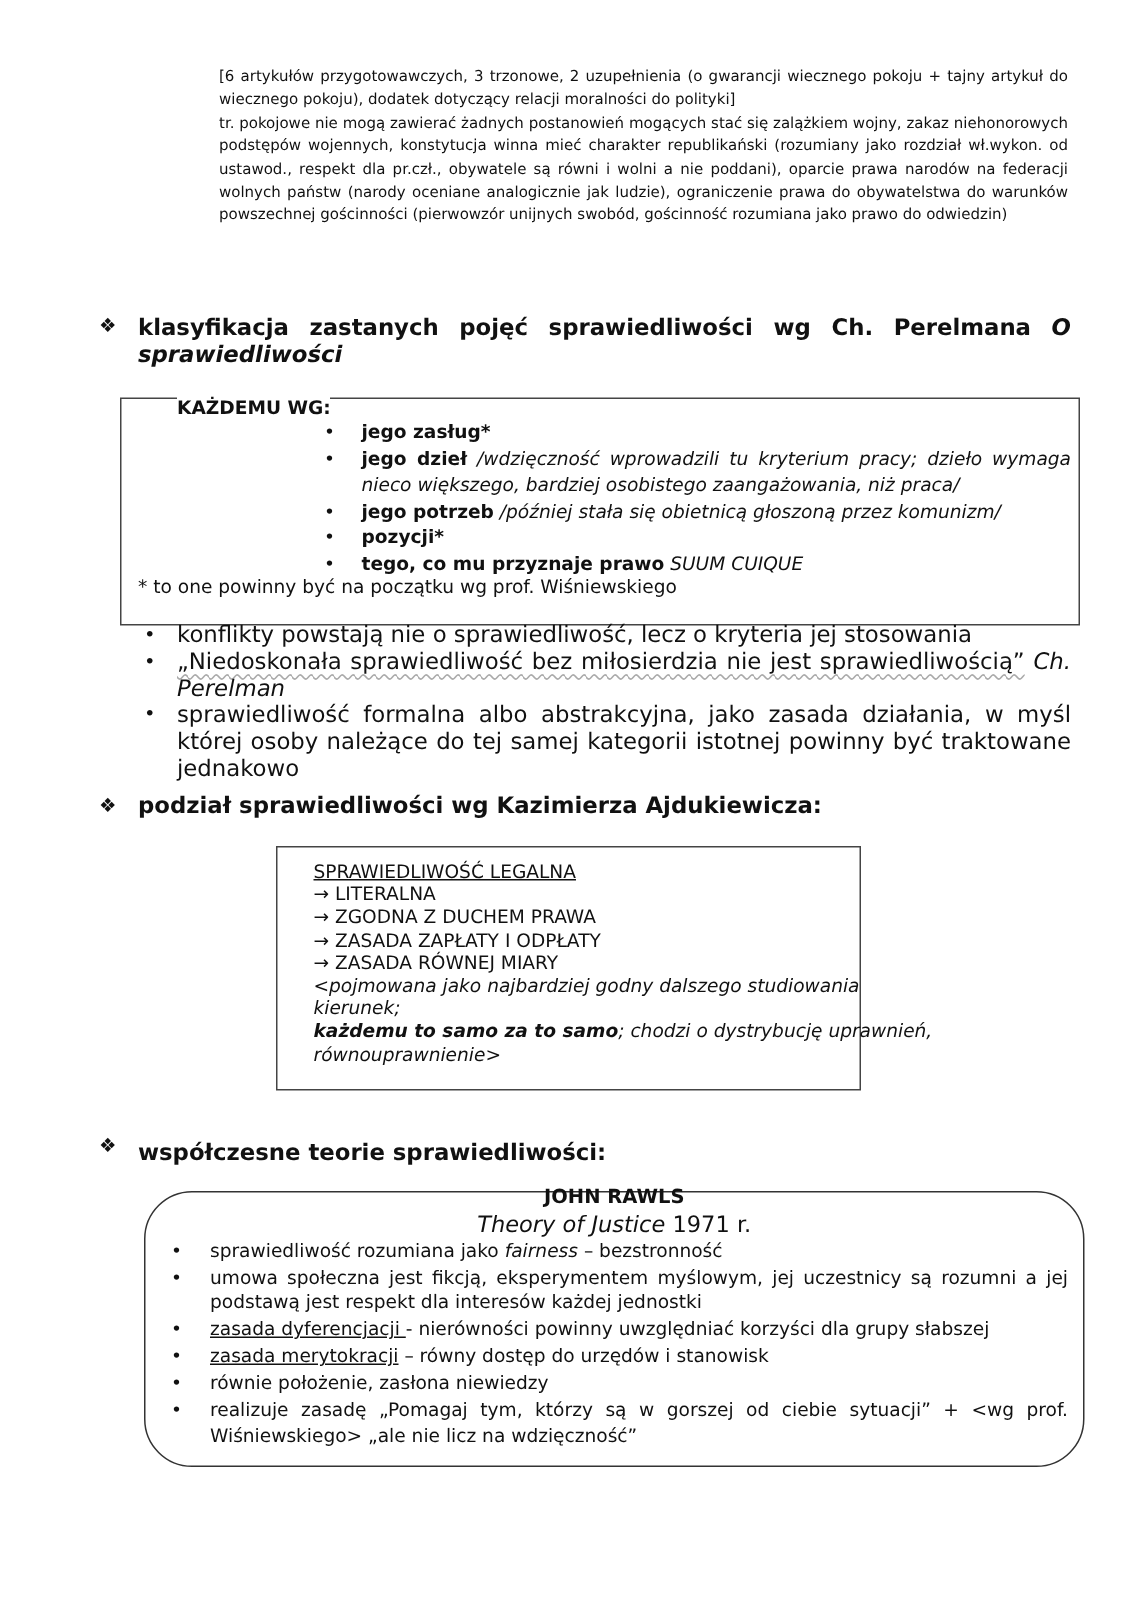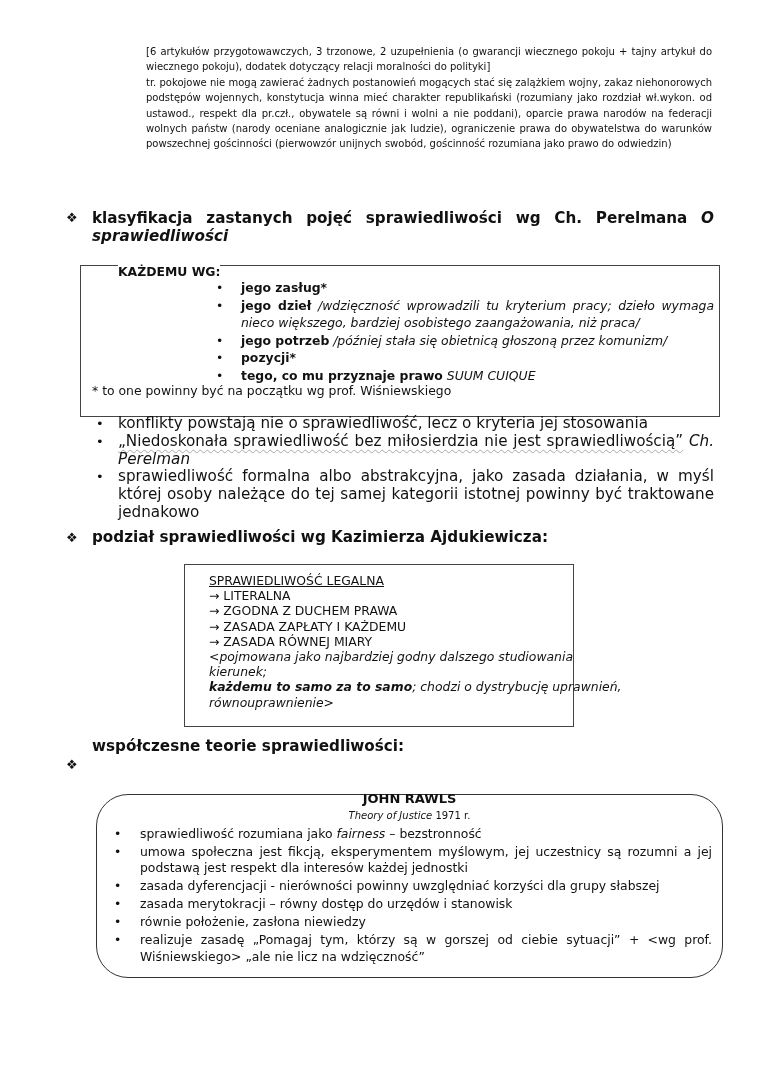--- a/index.html
+++ b/index.html
@@ -22,28 +22,28 @@
   .mid-list { position:absolute; left:96px; top:415px; width:618px; margin:0; padding:0; list-style:none; }
   .mid-list li { position:relative; padding-left:22px; font-size:15.2px; line-height:17.8px; text-align:justify; text-align-last:left; }
   .mid-list li .bul { position:absolute; left:0; top:0; font-size:13px; }
   .wavy { text-decoration: underline wavy #aaa; text-decoration-thickness:1px; text-underline-offset:3px; }
   #ajd-diamond { left:66px; top:530px; }
   #ajd-head { left:92px; top:528px; }
   #ajd-box { left:184px; top:564px; width:390px; height:163px; border:1px solid #444; box-sizing:border-box; }
   #ajd-text { left:209px; top:573px; width:420px; font-size:12.4px; line-height:15.2px; }
   #ajd-text .u { text-decoration:underline; }
   #wsp-diamond { left:66px; top:757px; }
-  #wsp-head { left:92px; top:737px; }
+  #wsp-head { left:92px; top:759px; }
   #rawls-box { left:96px; top:794px; width:627px; height:184px; border:1.3px solid #333; border-radius:32px; box-sizing:border-box; }
   #rawls-title { left:96px; top:790px; width:627px; text-align:center; font-weight:bold; font-size:13px; line-height:18px; }
-  #rawls-sub { left:96px; top:807px; width:627px; text-align:center; font-size:10px; line-height:18px; }
+  #rawls-sub { left:96px; top:807px; width:627px; text-align:center; font-size:15px; line-height:18px; }
   .rawls-list { position:absolute; left:114px; top:826px; width:598px; margin:0; padding:0; list-style:none; }
   .rawls-list li { position:relative; padding-left:26px; font-size:12.4px; line-height:16.4px; text-align:justify; text-align-last:left; margin-bottom:1.6px; }
   .rawls-list li .bul { position:absolute; left:0; top:0; }
-  .u { }
+  .u { text-decoration:underline; }
   i { font-style:italic; }
   b { font-weight:bold; }
 </style>
 </head>
 <body>
 
 <div id="intro" class="abs p13">
   <div>[6 artykułów przygotowawczych, 3 trzonowe, 2 uzupełnienia (o gwarancji wiecznego pokoju + tajny artykuł do wiecznego pokoju), dodatek dotyczący relacji moralności do polityki]</div>
   <div>tr. pokojowe nie mogą zawierać żadnych postanowień mogących stać się zalążkiem wojny, zakaz niehonorowych podstępów wojennych, konstytucja winna mieć charakter republikański (rozumiany jako rozdział wł.wykon. od ustawod., respekt dla pr.czł., obywatele są równi i wolni a nie poddani), oparcie prawa narodów na federacji wolnych państw (narody oceniane analogicznie jak ludzie), ograniczenie prawa do obywatelstwa do warunków powszechnej gościnności (pierwowzór unijnych swobód, gościnność rozumiana jako prawo do odwiedzin)</div>
 </div>
@@ -68,21 +68,21 @@
   <li><span class="bul">•</span><span>sprawiedliwość formalna albo abstrakcyjna, jako zasada działania, w myśl której osoby należące do tej samej kategorii istotnej powinny być traktowane jednakowo</span></li>
 </ul>
 
 <span id="ajd-diamond" class="diamond">❖</span>
 <div id="ajd-head" class="abs h-bold">podział sprawiedliwości wg Kazimierza Ajdukiewicza:</div>
 <div id="ajd-box" class="abs"></div>
 <div id="ajd-text" class="abs">
   <div class="u">SPRAWIEDLIWOŚĆ LEGALNA</div>
   <div>→ LITERALNA</div>
   <div>→ ZGODNA Z DUCHEM PRAWA</div>
-  <div>→ ZASADA ZAPŁATY I KAŻDEMU</div>
+  <div>→ ZASADA ZAPŁATY I ODPŁATY</div>
   <div>→ ZASADA RÓWNEJ MIARY</div>
   <div style="width:400px;"><i>&lt;pojmowana jako najbardziej godny dalszego studiowania kierunek;</i></div>
   <div style="width:440px;"><i><b>każdemu to samo za to samo</b><span>; chodzi o dystrybucję uprawnień, równouprawnienie&gt;</span></i></div>
 </div>
 
 <span id="wsp-diamond" class="diamond">❖</span>
 <div id="wsp-head" class="abs h-bold">współczesne teorie sprawiedliwości:</div>
 <div id="rawls-box" class="abs"></div>
 <div id="rawls-title" class="abs">JOHN RAWLS</div>
 <div id="rawls-sub" class="abs"><i>Theory of Justice</i><span> 1971 r.</span></div>

